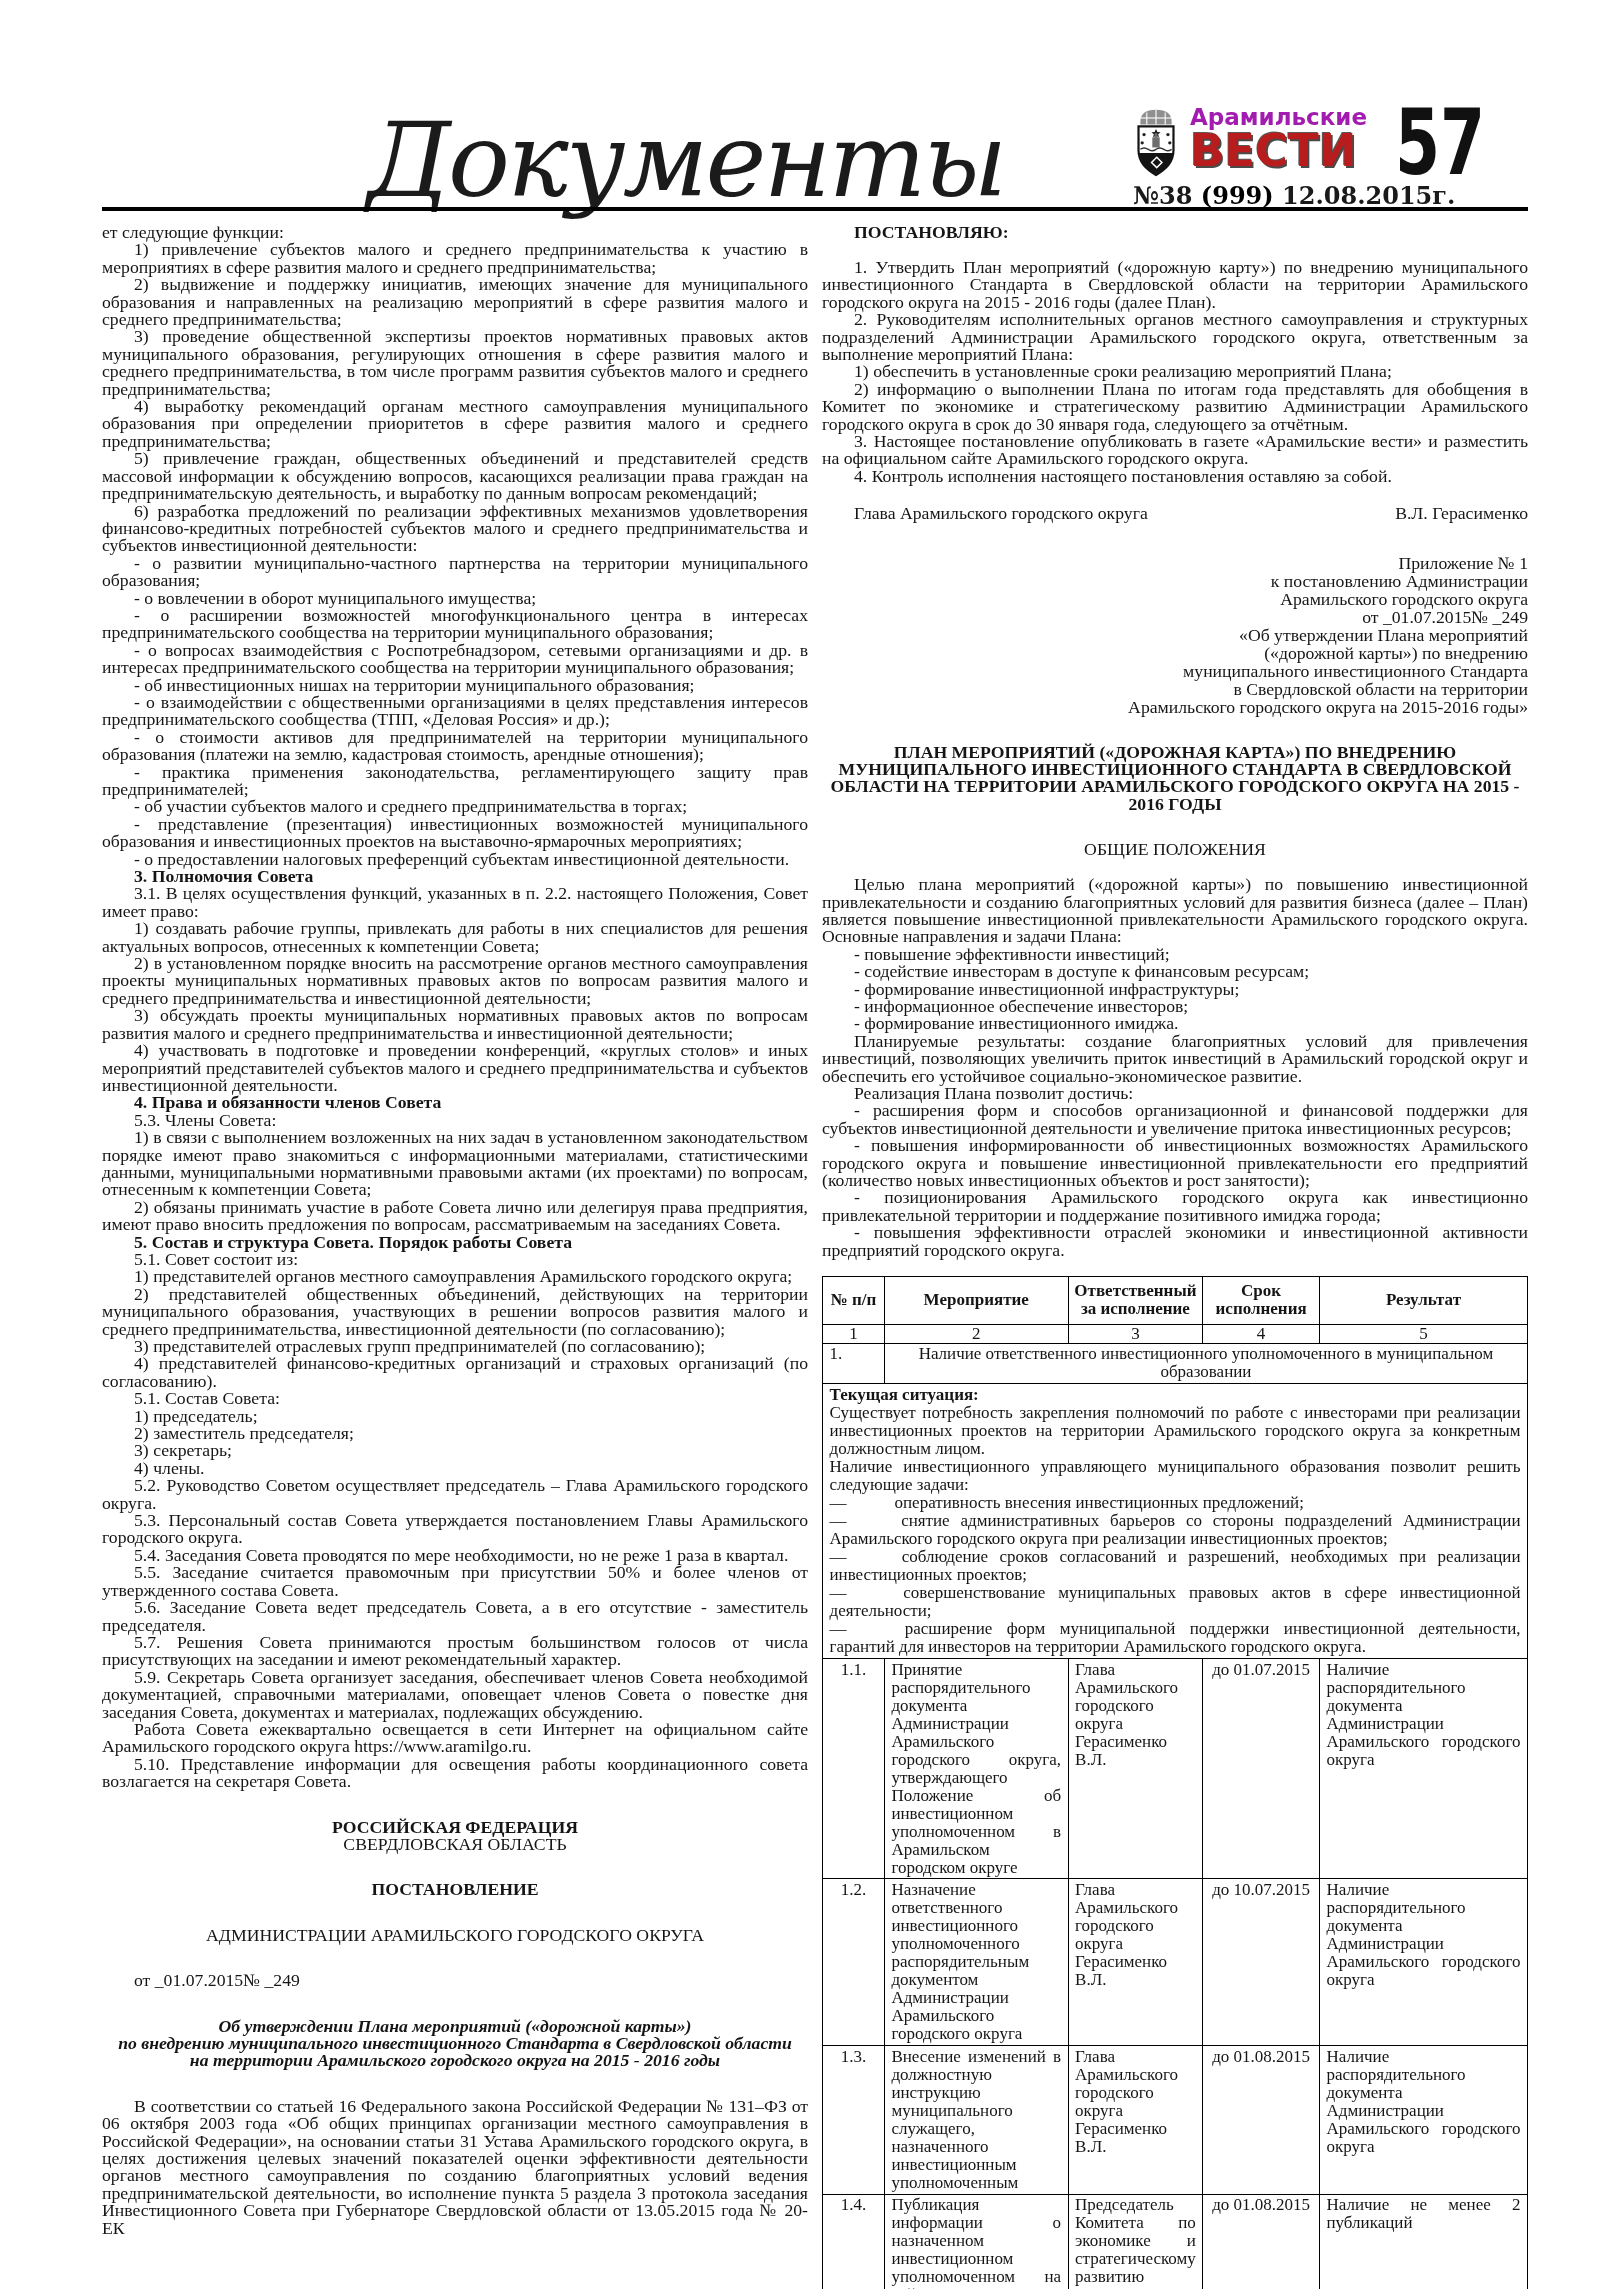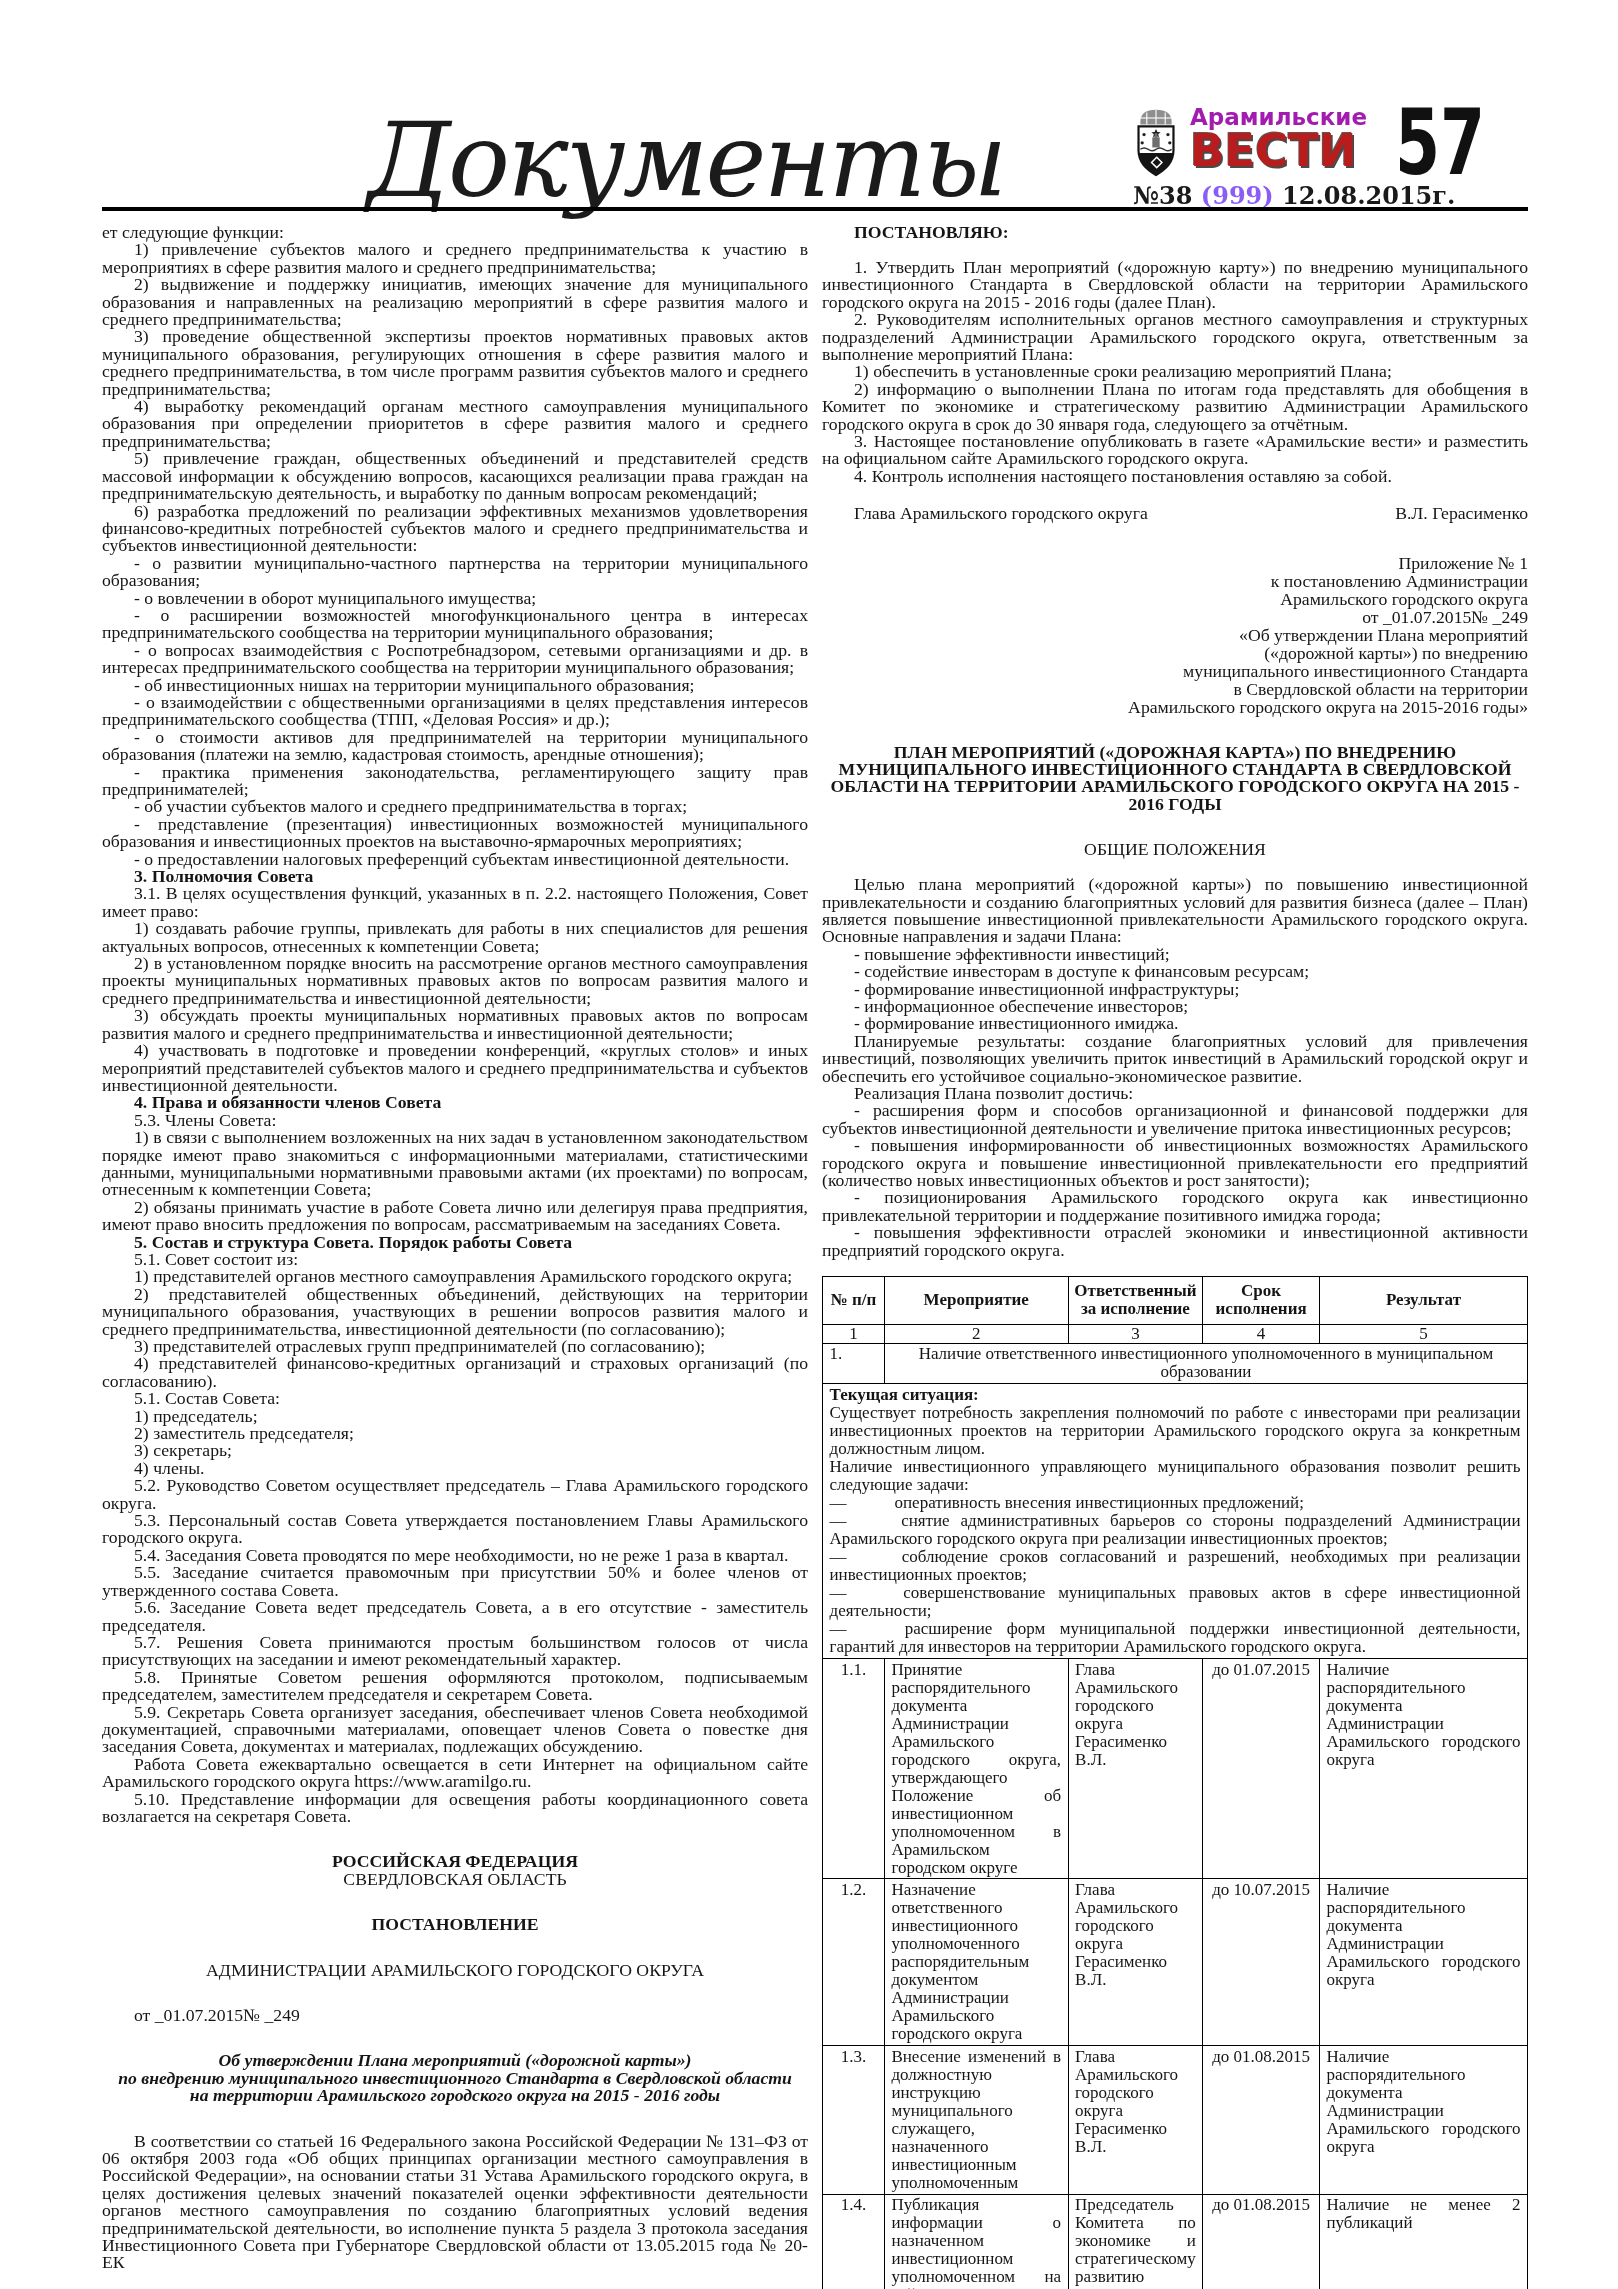--- a/index.html
+++ b/index.html
@@ -31,21 +31,21 @@
     position:absolute; left:262px; top:-3.7px;
     font-family:"DejaVu Sans", sans-serif; font-weight:bold;
     font-size:90px; line-height:1; color:#111;
     transform:scaleX(0.72); transform-origin:left top;
   }
   .issue-line {
     position:absolute; left:0; top:79px; width:360px;
     font-family:"DejaVu Serif", serif; font-weight:bold; font-size:24px; color:#1a1a1a;
     white-space:nowrap;
   }
-  .issue-paren { color:#8b5cf6; }
+  .issue-paren { color:#000000; }
   .rule { position:absolute; left:102px; right:91px; top:207px; border-top:4.6px solid #000; }
 
   
   .cols {
     position:absolute; top:224px; left:102px; width:1426px;
     display:grid; grid-template-columns:706px 706px; column-gap:14px;
     font-size:17.7px; line-height:17.4px; text-align:justify;
     hyphens:auto; -webkit-hyphens:auto;
   }
   .col { min-width:0; }
@@ -163,21 +163,20 @@
     <p class="p">1) председатель;</p>
     <p class="p">2) заместитель председателя;</p>
     <p class="p">3) секретарь;</p>
     <p class="p">4) члены.</p>
     <p class="p">5.2. Руководство Советом осуществляет председатель – Глава Арамильского городского округа.</p>
     <p class="p">5.3. Персональный состав Совета утверждается постановлением Главы Арамильского городского округа.</p>
     <p class="p">5.4. Заседания Совета проводятся по мере необходимости, но не реже 1 раза в квартал.</p>
     <p class="p">5.5. Заседание считается правомочным при присутствии 50% и более членов от утвержденного состава Совета.</p>
     <p class="p">5.6. Заседание Совета ведет председатель Совета, а в его отсутствие - заместитель председателя.</p>
     <p class="p">5.7. Решения Совета принимаются простым большинством голосов от числа присутствующих на заседании и имеют рекомендательный характер.</p>
-    <p class="p">5.8. Принятые Советом решения оформляются протоколом, подписываемым председателем, заместителем председателя и секретарем Совета.</p>
     <p class="p">5.9. Секретарь Совета организует заседания, обеспечивает членов Совета необходимой документацией, справочными материалами, оповещает членов Совета о повестке дня заседания Совета, документах и материалах, подлежащих обсуждению.</p>
     <p class="p">Работа Совета ежеквартально освещается в сети Интернет на официальном сайте Арамильского городского округа https://www.aramilgo.ru.</p>
     <p class="p">5.10. Представление информации для освещения работы координационного совета возлагается на секретаря Совета.</p>
     <p class="cb mt2">РОССИЙСКАЯ ФЕДЕРАЦИЯ</p>
     <p class="c">СВЕРДЛОВСКАЯ ОБЛАСТЬ</p>
     <p class="cb mt2">ПОСТАНОВЛЕНИЕ</p>
     <p class="c mt2">АДМИНИСТРАЦИИ АРАМИЛЬСКОГО ГОРОДСКОГО ОКРУГА</p>
     <p class="p mt2">от _01.07.2015№ _249</p>
     <p class="cbi mt2">Об утверждении Плана мероприятий («дорожной карты»)</p>
     <p class="cbi">по внедрению муниципального инвестиционного Стандарта в Свердловской области</p>

